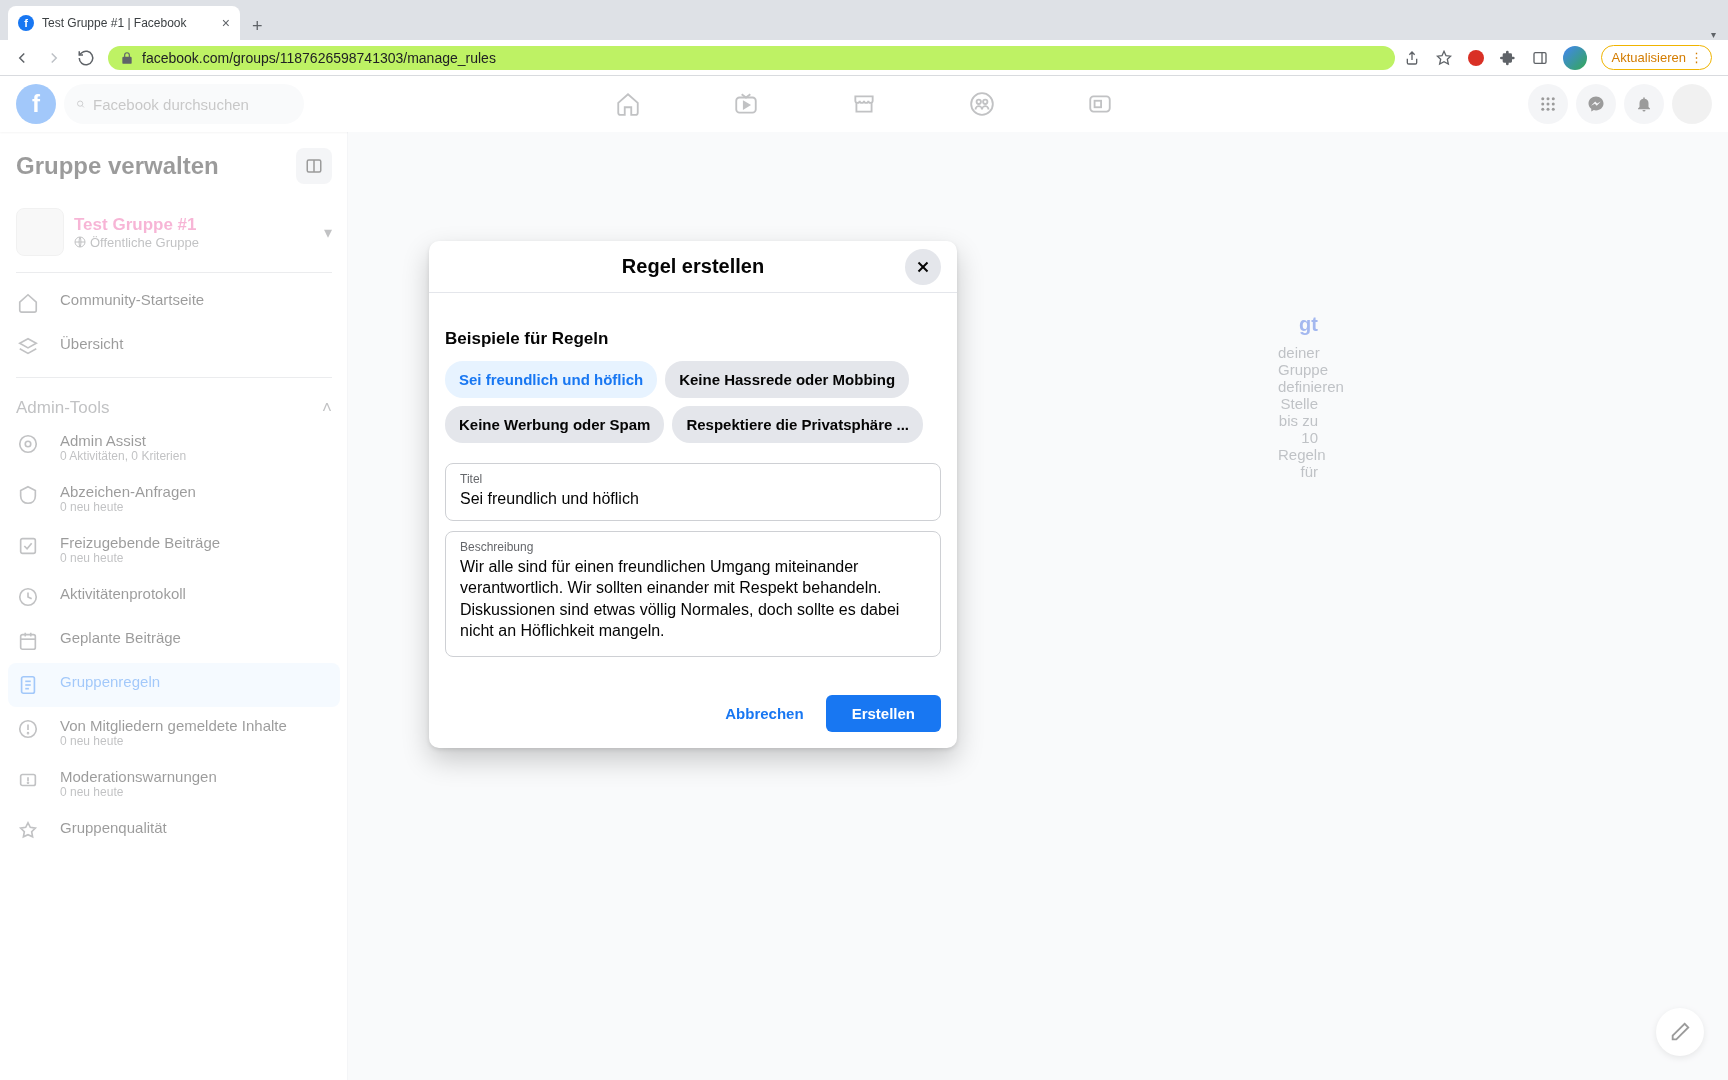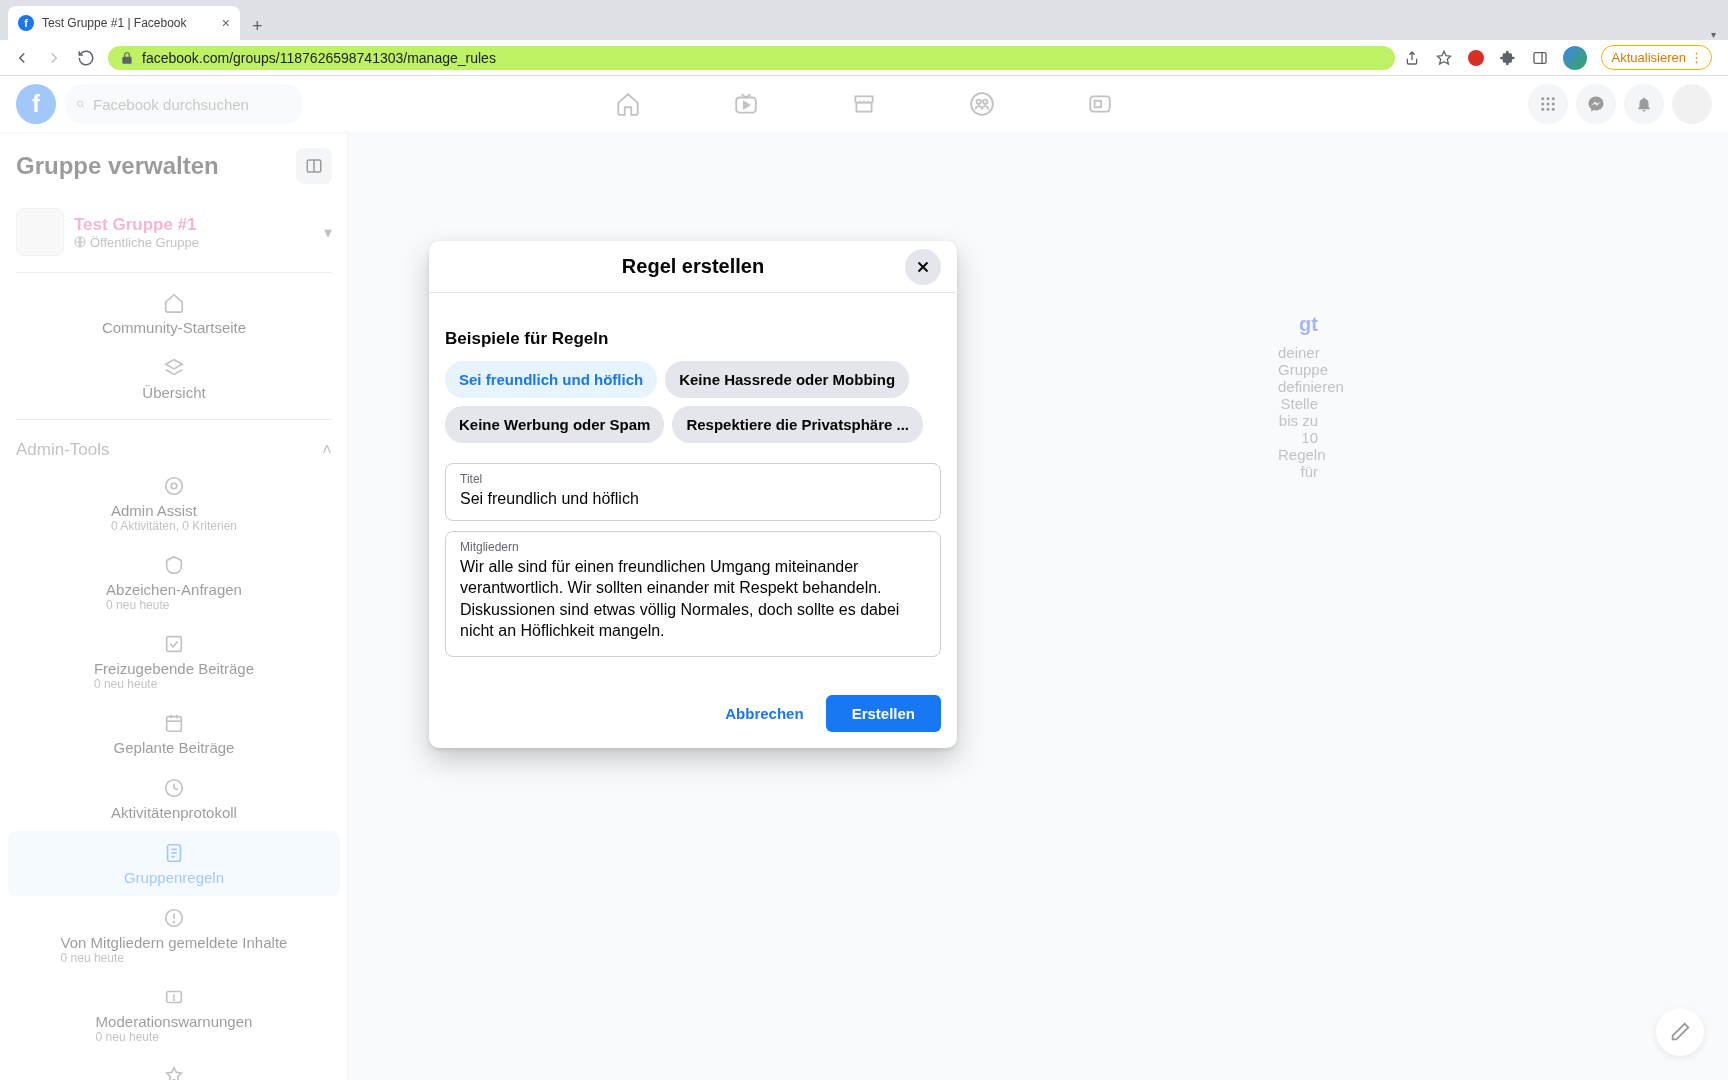--- a/index.html
+++ b/index.html
@@ -47,21 +47,21 @@
   .side-head h1 { font-size: 24px; font-weight: 700; color: #050505; }
   .side-head-icon { width: 36px; height: 36px; background: #e4e6eb; border-radius: 8px; display: flex; align-items: center; justify-content: center; }
 
   .group-box { display: flex; align-items: center; gap: 10px; padding: 8px; border-radius: 8px; }
   .group-thumb { width: 48px; height: 48px; border-radius: 8px; background: #eee; border: 1px solid #ddd; }
   .group-info .gname { font-size: 17px; font-weight: 600; color: #ec4899; }
   .group-info .gpub { font-size: 13px; color: #65676b; display: flex; align-items: center; gap: 4px; }
   .group-drop { margin-left: auto; color: #65676b; }
   .side-divider { height: 1px; background: #ced0d4; margin: 8px; }
 
-  .side-item { display: flex; align-items: center; gap: 4px; padding: 10px 8px; border-radius: 8px; color: #050505; font-size: 15px; flex-direction: column; }
+  .side-item { display: flex; gap: 20px; padding: 10px 8px; border-radius: 8px; color: #050505; font-size: 15px; }
   .side-item.active { background: #e7f3ff; color: #1877f2; }
   .side-item.active .side-icon { color: #1877f2; }
   .side-icon { width: 24px; height: 24px; display: flex; align-items: center; justify-content: center; color: #65676b; flex-shrink: 0; }
   .side-item-col { display: flex; flex-direction: column; }
   .side-sub { font-size: 12px; color: #65676b; }
   .side-section { display: flex; align-items: center; justify-content: space-between; padding: 12px 8px 4px; color: #65676b; font-size: 17px; font-weight: 500; }
 
   .fb-main { flex: 1; position: relative; background: #f0f2f5; display: flex; align-items: center; justify-content: center; }
   .main-text { color: #606770; font-size: 15px; max-width: 560px; text-align: center; margin-top: -420px; }
   .main-text .mt-title { font-size: 20px; font-weight: 700; color: #1d4ed8; margin-bottom: 8px; }
@@ -316,36 +316,36 @@
             </svg>
           </span>
         <div class="side-item-col">
           <span>Freizugebende Beiträge</span>
           <span class="side-sub">0 neu heute</span>
         </div>
       </div>
       <div class="side-item">
         <span class="side-icon">
             <svg width="22" height="22" viewBox="0 0 24 24" fill="none" stroke="currentColor" stroke-width="1.8">
+              <circle cx="12" cy="12" r="9"></circle>
+              <polyline points="12 7 12 12 16 14"></polyline>
+            </svg>
+          </span>
+        <span>Aktivitätenprotokoll</span>
+      </div>
+      <div class="side-item">
+        <span class="side-icon">
+            <svg width="22" height="22" viewBox="0 0 24 24" fill="none" stroke="currentColor" stroke-width="1.8">
               <rect x="4" y="5" width="16" height="16" rx="2"></rect>
               <line x1="4" y1="10" x2="20" y2="10"></line>
               <line x1="9" y1="3" x2="9" y2="7"></line>
               <line x1="15" y1="3" x2="15" y2="7"></line>
             </svg>
           </span>
         <span>Geplante Beiträge</span>
-      </div>
-      <div class="side-item">
-        <span class="side-icon">
-            <svg width="22" height="22" viewBox="0 0 24 24" fill="none" stroke="currentColor" stroke-width="1.8">
-              <circle cx="12" cy="12" r="9"></circle>
-              <polyline points="12 7 12 12 16 14"></polyline>
-            </svg>
-          </span>
-        <span>Aktivitätenprotokoll</span>
       </div>
       <div class="side-item active">
         <span class="side-icon">
             <svg width="22" height="22" viewBox="0 0 24 24" fill="none" stroke="currentColor" stroke-width="1.8">
               <rect x="5" y="3" width="14" height="18" rx="2"></rect>
               <line x1="9" y1="8" x2="15" y2="8"></line>
               <line x1="9" y1="12" x2="15" y2="12"></line>
               <line x1="9" y1="16" x2="13" y2="16"></line>
             </svg>
           </span>
@@ -423,21 +423,21 @@
       <div class="chip selected">Sei freundlich und höflich</div>
       <div class="chip">Keine Hassrede oder Mobbing</div>
       <div class="chip">Keine Werbung oder Spam</div>
       <div class="chip">Respektiere die Privatsphäre ...</div>
     </div>
     <div class="field">
       <div class="field-label">Titel</div>
       <input value="Sei freundlich und höflich" style="">
     </div>
     <div class="field">
-      <div class="field-label">Mitgliedern</div>
+      <div class="field-label">Beschreibung</div>
       <textarea rows="4" style="">Wir alle sind für einen freundlichen Umgang miteinander verantwortlich. Wir sollten einander mit Respekt behandeln. Diskussionen sind etwas völlig Normales, doch sollte es dabei nicht an Höflichkeit mangeln.</textarea>
     </div>
   </div>
   <div class="modal-foot">
     <div class="btn-cancel">Abbrechen</div>
     <div class="btn-create">Erstellen</div>
   </div>
 </div>
 
 </body></html>

